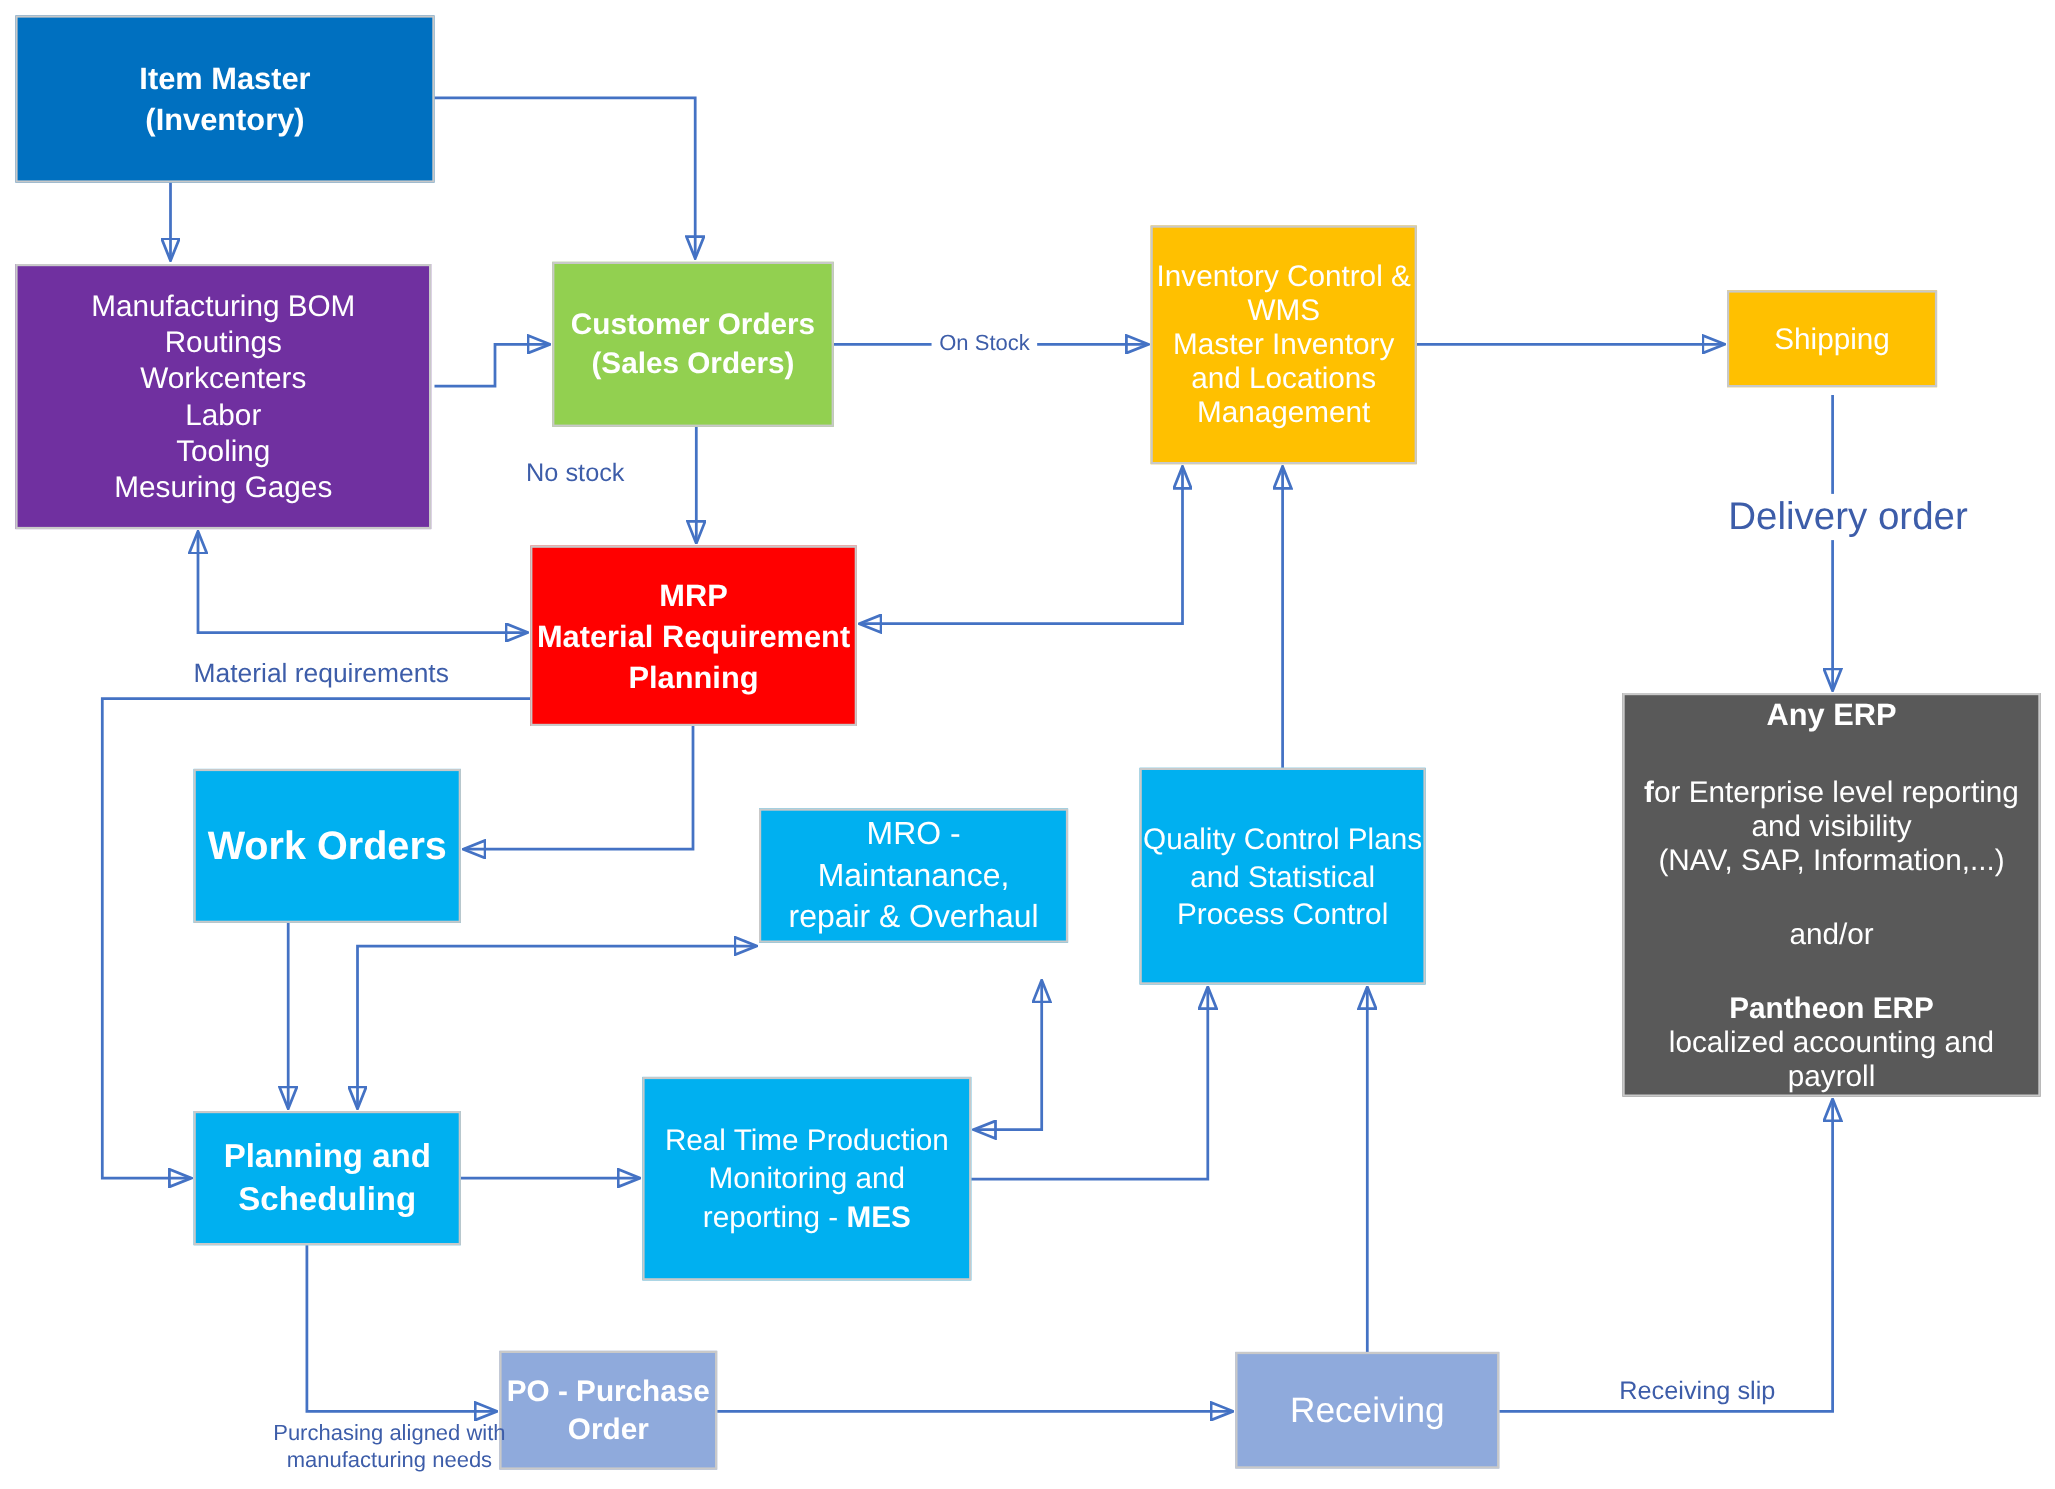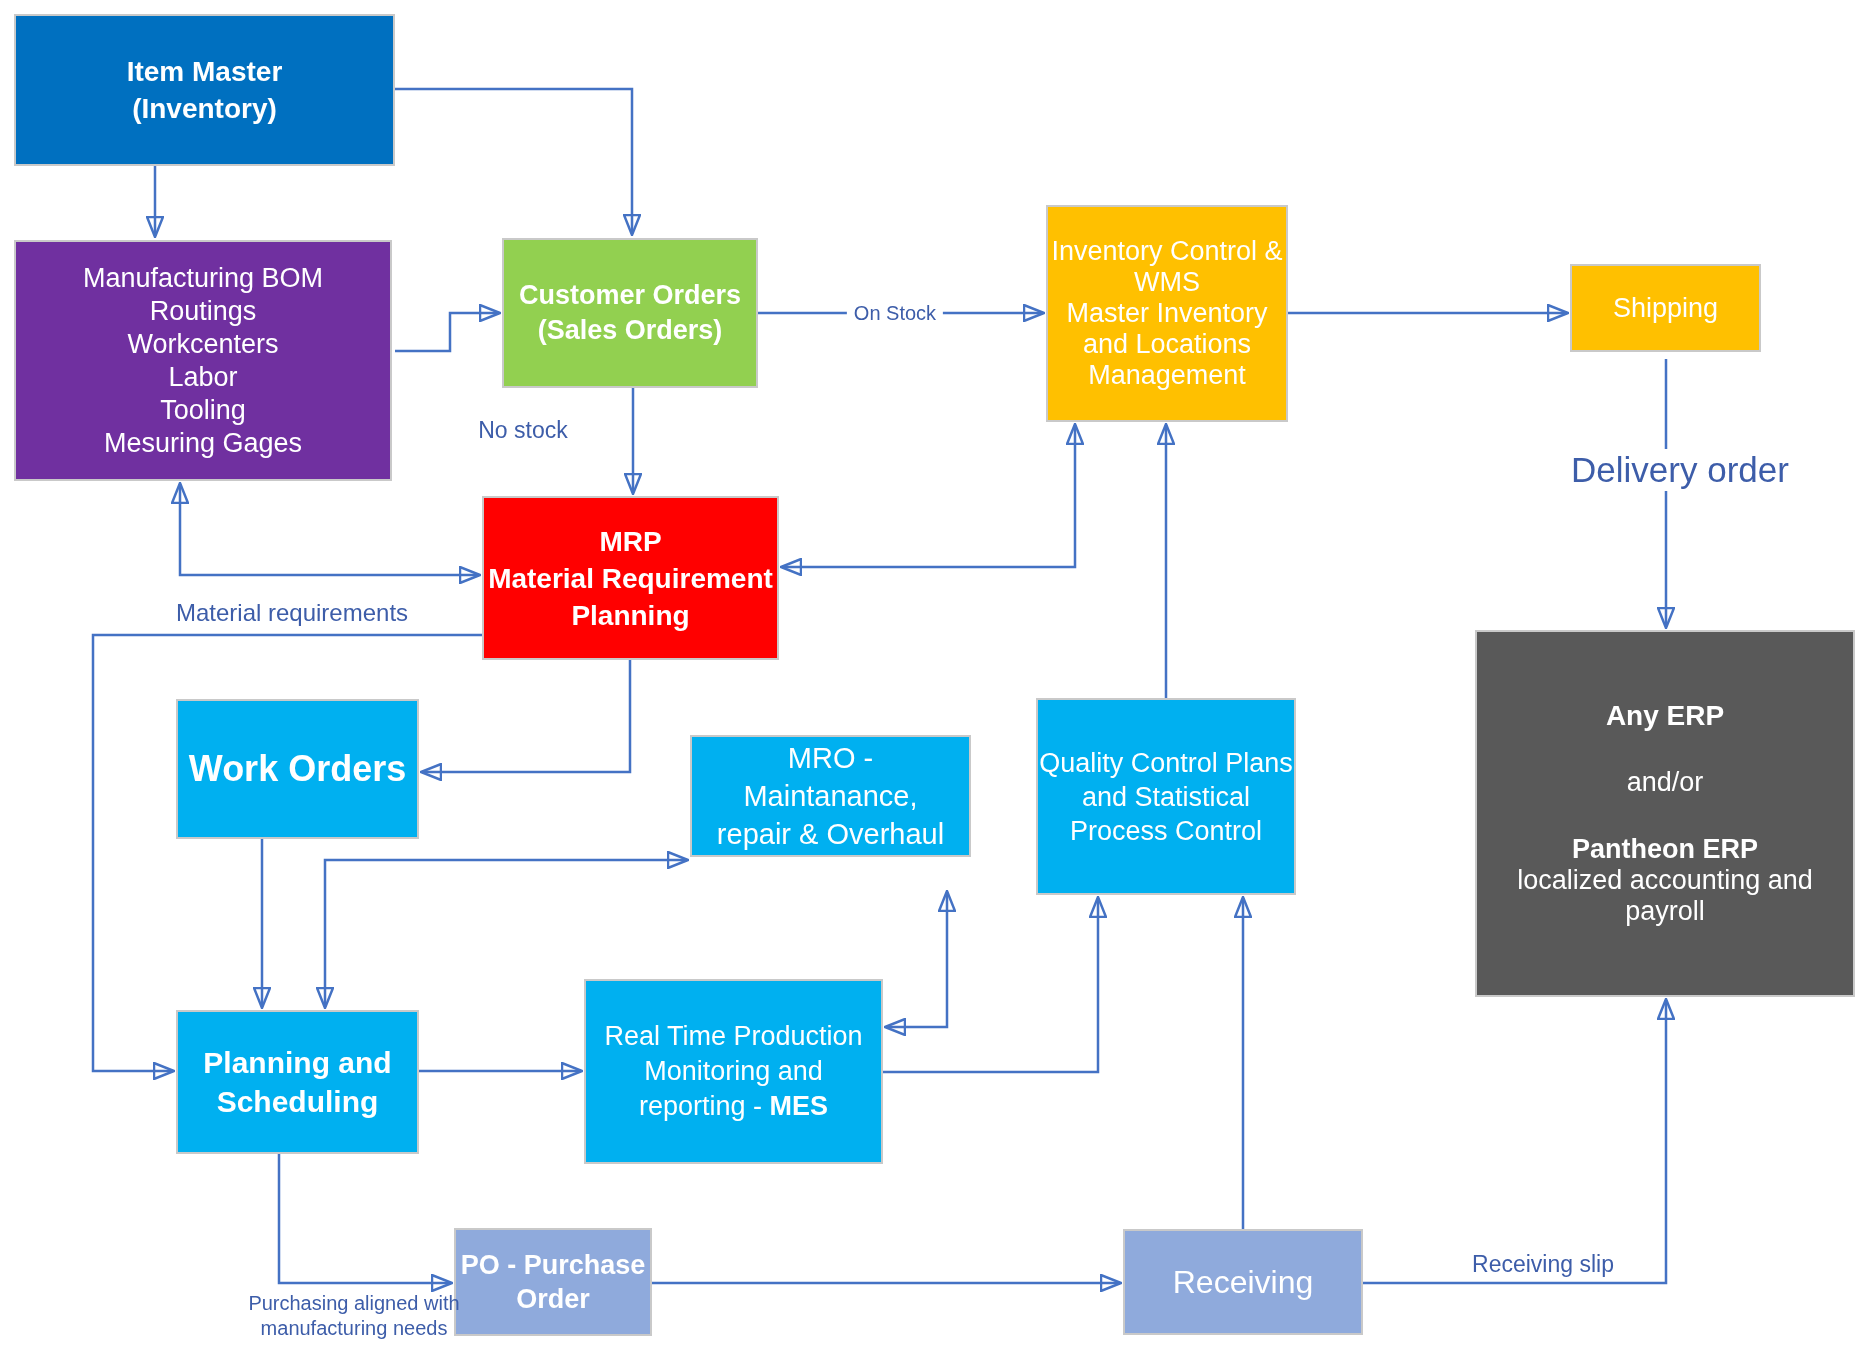--- a/index.html
+++ b/index.html
@@ -105,28 +105,33 @@
   </div>
 
   <div class="box" style="left: 1036px; top: 698px; width: 260px; height: 197px; font-size: 27px; line-height: 34px; background: rgb(0, 176, 240);">
     <div>Quality Control Plans</div>
     <div>and Statistical</div>
     <div>Process Control</div>
   </div>
 
   <div class="box" style="left: 1475px; top: 630px; width: 380px; height: 367px; font-size: 27px; line-height: 31px; background: rgb(89, 89, 89);">
     <div class="bold" style="font-size:28px;">Any ERP</div>
+    <div class="erp-body">
+      <div><span class="bold">f</span><span>or Enterprise level reporting</span></div>
+      <div>and visibility</div>
+      <div>(NAV, SAP, Information,...)</div>
+    </div>
     <div class="erp-andor">and/or</div>
     <div class="erp-footer">
       <div class="bold">Pantheon ERP</div>
       <div>localized accounting and payroll</div>
     </div>
   </div>
 
-  <div class="box bold" style="left: 176px; top: 1010px; width: 243px; height: 144px; font-size: 30px; line-height: 39px; background: rgb(0, 176, 240);">
+  <div class="box bold" style="left: 176px; top: 1010px; width: 243px; height: 122px; font-size: 30px; line-height: 39px; background: rgb(0, 176, 240);">
     <div>Planning and</div>
     <div>Scheduling</div>
   </div>
 
   <div class="box" style="left: 584px; top: 979px; width: 299px; height: 185px; font-size: 27px; line-height: 35px; background: rgb(0, 176, 240);">
     <div>Real Time Production</div>
     <div>Monitoring and</div>
     <div><span>reporting - </span><span class="bold">MES</span></div>
   </div>
 

